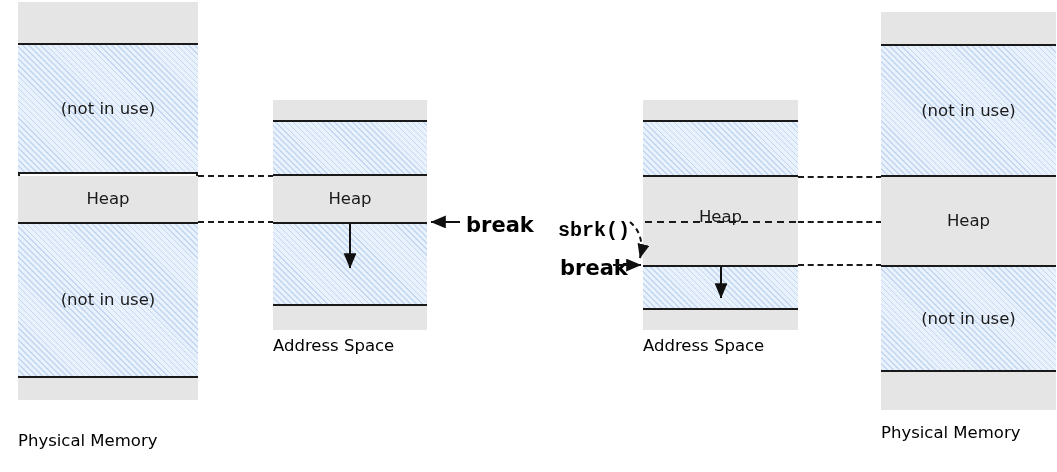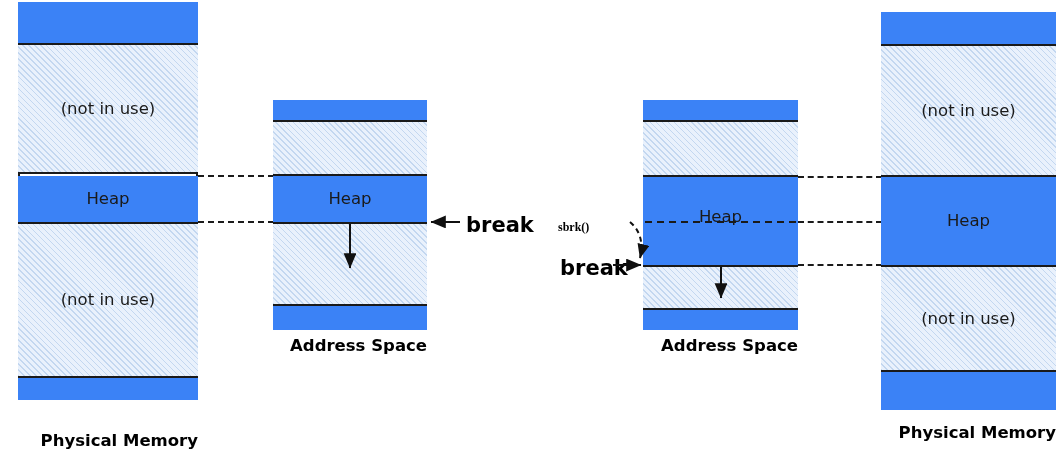--- a/index.html
+++ b/index.html
@@ -21,21 +21,21 @@
   .box-frame {
     position: absolute;
     box-sizing: border-box;
     border-left: 2px solid #1a1a1a;
     border-right: 2px solid #1a1a1a;
     background: transparent;
   }
   .seg {
     position: absolute;
     box-sizing: border-box;
-    background: #3b82f6;
+    background: #e5e5e5;
   }
   .seg.hatched {
     background-color: #e9f1fc;
     background-image: repeating-linear-gradient(
         45deg,
         #c3d7f0 0px,
         #c3d7f0 1.1px,
         rgba(255,255,255,0) 1.1px,
         rgba(255,255,255,0) 4.2px);
   }
@@ -50,44 +50,44 @@
     text-align: center;
     font-size: 16.5px;
     color: #1a1a1a;
     white-space: nowrap;
     line-height: 1;
   }
 
   .caption {
     position: absolute;
     font-size: 16.5px;
-    font-weight: bold;
+    font-weight: normal;
     color: #000000;
     white-space: nowrap;
-    text-align: right;
+    text-align: left;
     line-height: 1;
   }
 
   .dashed-link {
     position: absolute;
     height: 0;
     border-top: 2px dashed #1a1a1a;
   }
 
   .annot {
     position: absolute;
     font-size: 21px;
     font-weight: bold;
     color: #000000;
     white-space: nowrap;
     line-height: 1;
   }
   .annot.mono {
-    font-family: Liberation Serif, serif;
-    font-size: 12px;
+    font-family: Liberation Mono, monospace;
+    font-size: 20px;
     font-weight: bold;
   }
 
   svg.overlay {
     position: absolute;
     left: 0;
     top: 0;
     width: 1057px;
     height: 472px;
     pointer-events: none;

